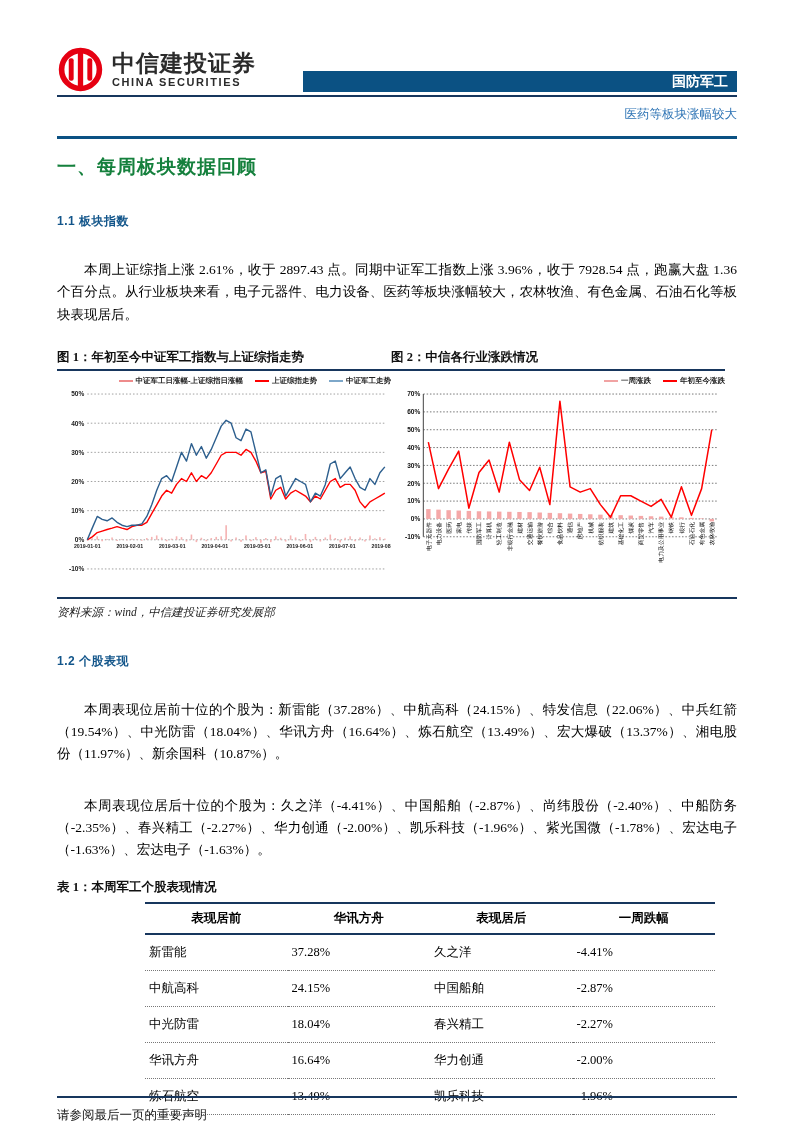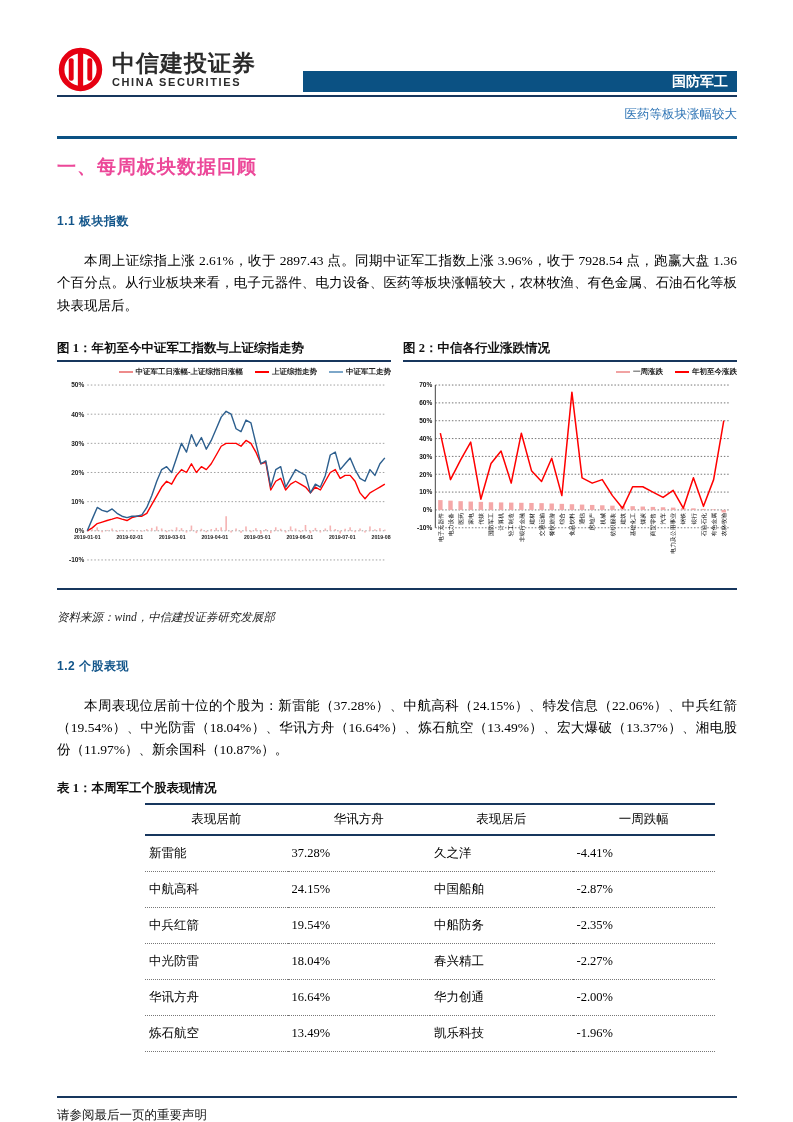--- a/index.html
+++ b/index.html
@@ -11,39 +11,39 @@
   .header-flex{display:flex;align-items:flex-end;margin-top:46px;border-bottom:2px solid #17365d;padding-bottom:2px;}
   .logo-block{display:flex;align-items:center;width:246px;}
   .logo-text{margin-left:8px;}
   .logo-cn{font-family:"Liberation Sans",sans-serif;font-weight:bold;font-size:23px;color:#2b2b2b;letter-spacing:1px;line-height:1.05;}
   .logo-en{font-family:"Liberation Sans",sans-serif;font-weight:bold;font-size:11px;color:#2b2b2b;letter-spacing:1.6px;}
   .banner{flex:1;height:21px;background:#0b5183;color:#fff;font-family:"Liberation Sans",sans-serif;
           font-weight:bold;font-size:14px;line-height:21px;text-align:right;padding-right:9px;margin-bottom:1px;}
   .report-type{text-align:right;color:#2e74b5;font-size:12.5px;margin-top:9px;padding-bottom:13px;border-bottom:3px solid #0b5183;}
 
   
-  .h1{font-family:"Liberation Sans",sans-serif;font-weight:bold;font-size:19px;color:#ec4899;margin-top:15px;letter-spacing:1px;}
+  .h1{font-family:"Liberation Sans",sans-serif;font-weight:bold;font-size:19px;color:#15803d;margin-top:15px;letter-spacing:1px;}
   .h2{font-family:"Liberation Sans",sans-serif;font-weight:bold;font-size:12px;color:#12558a;margin-top:33px;letter-spacing:0.5px;}
-  .para{font-size:13.5px;line-height:1.65;text-align:justify;text-indent:2em;margin-top:20px;color:#000;}
-
-  
-  .figures{display:flex;gap:12px;margin-top:23px;border-bottom:2px solid #17365d;padding-bottom:10px;}
+  .para{font-size:13.5px;line-height:1.65;text-align:justify;text-indent:2em;margin-top:29px;color:#000;}
+
+  
+  .figures{display:flex;gap:0;margin-top:23px;border-bottom:2px solid #17365d;padding-bottom:10px;}
   .figure{width:334px;}
   .fig-title{font-size:12.5px;font-weight:bold;color:#111;border-bottom:2px solid #17365d;padding-bottom:3px;}
   .legend-row{display:flex;justify-content:flex-end;gap:12px;margin-top:5px;font-family:"Liberation Sans",sans-serif;
               font-size:7.5px;font-weight:bold;color:#222;align-items:center;}
   .legend-item{display:flex;align-items:center;gap:3px;}
   .legend-swatch{display:inline-block;width:14px;height:2.5px;}
-  .source{font-size:11.5px;font-style:italic;color:#222;margin-top:20px;}
+  .source{font-size:11.5px;font-style:italic;color:#222;margin-top:6px;}
 
   
   .table-wrap{margin-top:18px;}
   .table-title{font-size:12.5px;font-weight:bold;color:#111;}
   table.t1{border-collapse:collapse;width:570px;margin:6px 0 0 88px;border-top:2.5px solid #17365d;}
-  table.t1 th{font-size:12.5px;font-weight:normal;color:#000;padding:6px 4px;border-bottom:2px solid #17365d;text-align:center;}
+  table.t1 th{font-size:12.5px;font-weight:bold;color:#000;padding:6px 4px;border-bottom:2px solid #17365d;text-align:center;}
   table.t1 td{font-size:12.5px;color:#000;padding:9px 4px;text-align:left;border-bottom:1px dotted #777;}
 
   
   .footer{position:absolute;left:57px;width:680px;top:1096px;border-top:2px solid #17365d;padding-top:9px;}
   .footer-note{font-size:12.5px;color:#111;}
   .page-num{text-align:right;font-size:12.5px;color:#333;margin-top:9px;}
 
   svg text{font-family:"Liberation Sans",sans-serif;}
 </style>
 </head>
@@ -271,20 +271,21 @@
             <text x="301.02758620689656" y="135.25" font-size="5.8" fill="#000" text-anchor="end" transform="rotate(-90 301.02758620689656 135.25)">石油石化</text>
             <text x="311.0965517241379" y="135.25" font-size="5.8" fill="#000" text-anchor="end" transform="rotate(-90 311.0965517241379 135.25)">有色金属</text>
             <text x="321.1655172413793" y="135.25" font-size="5.8" fill="#000" text-anchor="end" transform="rotate(-90 321.1655172413793 135.25)">农林牧渔</text>
           </svg>
       </div>
     </div>
     <div class="source">资料来源：wind，中信建投证券研究发展部</div>
 
     <div class="h2">1.2 个股表现</div>
     <div class="para">本周表现位居前十位的个股为：新雷能（37.28%）、中航高科（24.15%）、特发信息（22.06%）、中兵红箭（19.54%）、中光防雷（18.04%）、华讯方舟（16.64%）、炼石航空（13.49%）、宏大爆破（13.37%）、湘电股份（11.97%）、新余国科（10.87%）。</div>
+    <div class="para">本周表现位居后十位的个股为：久之洋（-4.41%）、中国船舶（-2.87%）、尚纬股份（-2.40%）、中船防务（-2.35%）、春兴精工（-2.27%）、华力创通（-2.00%）、凯乐科技（-1.96%）、紫光国微（-1.78%）、宏达电子（-1.63%）、宏达电子（-1.63%）。</div>
 
     <div class="table-wrap">
       <div class="table-title">表 1：本周军工个股表现情况</div>
       <table class="t1">
         <thead>
             <tr id="t1-head">
               <th>表现居前</th>
               <th>华讯方舟</th>
               <th>表现居后</th>
               <th>一周跌幅</th>
@@ -297,26 +298,20 @@
               <td>久之洋</td>
               <td>-4.41%</td>
             </tr>
             <tr>
               <td>中航高科</td>
               <td>24.15%</td>
               <td>中国船舶</td>
               <td>-2.87%</td>
             </tr>
             <tr>
-              <td>中兵红箭</td>
-              <td>19.54%</td>
-              <td>中船防务</td>
-              <td>-2.35%</td>
-            </tr>
-            <tr>
               <td>中光防雷</td>
               <td>18.04%</td>
               <td>春兴精工</td>
               <td>-2.27%</td>
             </tr>
             <tr>
               <td>华讯方舟</td>
               <td>16.64%</td>
               <td>华力创通</td>
               <td>-2.00%</td>

